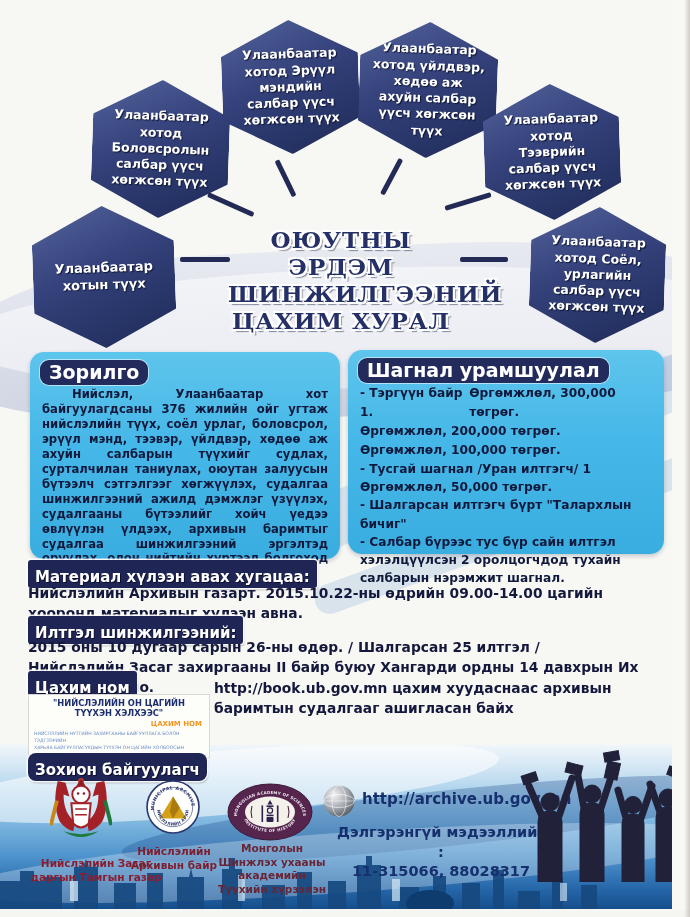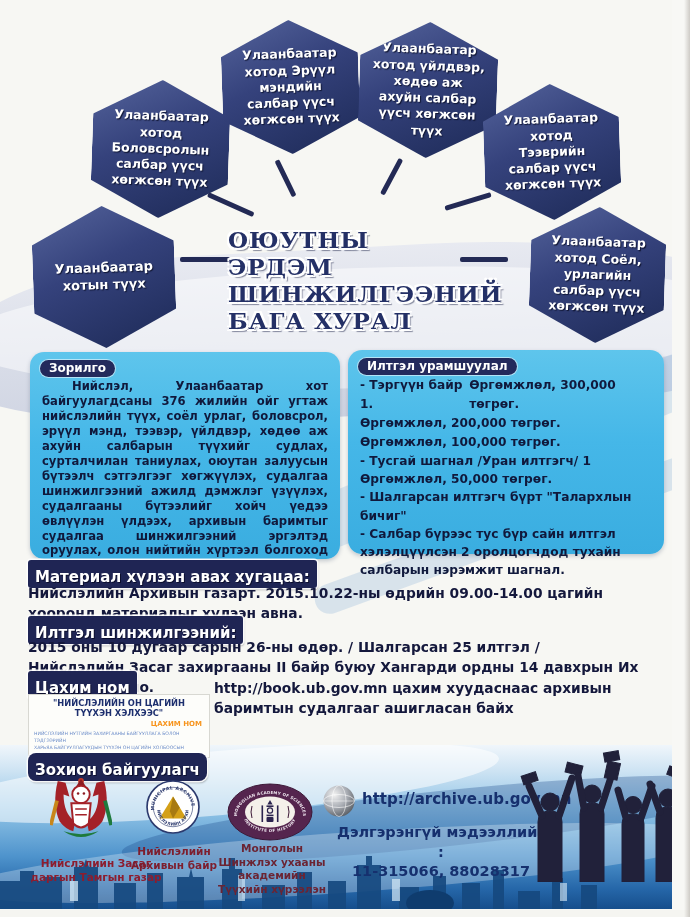--- a/index.html
+++ b/index.html
@@ -33,33 +33,33 @@
 
   
   .conn{position:absolute;height:4.5px;background:#232a55;z-index:3;transform-origin:left center;border-radius:2px;}
   .c1{left:208px;top:192px;width:50px;transform:rotate(24deg);}
   .c2{left:277px;top:158px;width:40px;transform:rotate(64deg);}
   .c3{left:382px;top:192px;width:40px;transform:rotate(-62deg);}
   .c4{left:445px;top:206px;width:48px;transform:rotate(-17deg);}
   .dash{position:absolute;height:4.5px;background:#232a55;z-index:3;border-radius:2px;}
   .dashL{left:180px;top:257px;width:50px;}
   .dashR{left:460px;top:257px;width:48px;}
-  .main-title{position:absolute;left:228px;top:226px;width:226px;z-index:3;
+  .main-title{position:absolute;left:228px;top:226px;width:226px;z-index:3;text-align:center;
     font-family:"DejaVu Serif","Liberation Serif",serif;font-weight:bold;font-size:23px;
     line-height:27px;letter-spacing:1px;color:#243066;
     text-shadow:-2px -2px 0 #fff,2px -2px 0 #fff,-2px 2px 0 #fff,2px 2px 0 #fff,3px 3px 1px rgba(25,32,70,.5);}
 
   
   .panel{position:absolute;z-index:4;border-radius:14px;
     background:linear-gradient(180deg,#5ec5ec 0%,#45b7e8 45%,#3aade0 100%);
     box-shadow:0 2px 4px rgba(40,60,90,.25);}
   .panel-purpose{left:30px;top:352px;width:310px;height:207px;}
   .panel-awards{left:348px;top:350px;width:316px;height:204px;}
   .panel-tag{display:inline-block;margin:8px 0 1px 10px;background:#232a5c;color:#fff;
-    font-weight:bold;font-size:12px;padding:1px 9px 2px;border-radius:9px;
+    font-weight:bold;font-size:19px;padding:1px 9px 2px;border-radius:9px;
     box-shadow:0 0 0 1px rgba(255,255,255,.55);}
   .panel-body{padding:1px 12px 8px;color:#10193c;font-weight:bold;font-size:11.6px;
     line-height:1.29;text-align:justify;}
   .panel-body.indent{text-indent:30px;}
   .award-row{display:flex;justify-content:space-between;padding:0 12px;color:#10193c;
     font-weight:bold;font-size:12.2px;line-height:1.55;}
   .award-line{padding:0 12px;color:#10193c;font-weight:bold;font-size:12.2px;line-height:1.5;}
 
   
   .tag{position:absolute;z-index:4;display:inline-block;background:#1f2554;color:#fff;
@@ -143,30 +143,30 @@
   <div class="conn c1"></div>
   <div class="conn c2"></div>
   <div class="conn c3"></div>
   <div class="conn c4"></div>
   <div class="dash dashL"></div>
   <div class="dash dashR"></div>
 
   <div class="main-title">
     <div>ОЮУТНЫ ЭРДЭМ</div>
     <div>ШИНЖИЛГЭЭНИЙ</div>
-    <div>БАГА ХУРАЛ</div>
+    <div>ЦАХИМ ХУРАЛ</div>
   </div>
 
   <div class="panel panel-purpose">
     <span class="panel-tag">Зорилго</span>
     <div class="panel-body indent">Нийслэл, Улаанбаатар хот байгуулагдсаны 376 жилийн ойг угтаж нийслэлийн түүх, соёл урлаг, боловсрол, эрүүл мэнд, тээвэр, үйлдвэр, хөдөө аж ахуйн салбарын түүхийг судлах, сурталчилан таниулах, оюутан залуусын бүтээлч сэтгэлгээг хөгжүүлэх, судалгаа шинжилгээний ажилд дэмжлэг үзүүлэх, судалгааны бүтээлийг хойч үедээ өвлүүлэн үлдээх, архивын баримтыг судалгаа шинжилгээний эргэлтэд оруулах, олон нийтийн хүртээл болгоход оршино.</div>
   </div>
 
   <div class="panel panel-awards">
-    <span class="panel-tag">Илтгэл урамшуулал</span>
+    <span class="panel-tag">Шагнал урамшуулал</span>
     <div class="award-row">
       <span>- Тэргүүн байр 1.</span>
       <span>Өргөмжлөл, 300,000 төгрөг.</span>
     </div>
     <div class="award-row">
       <span>Өргөмжлөл, 200,000 төгрөг.</span>
     </div>
     <div class="award-row">
       <span>Өргөмжлөл, 100,000 төгрөг.</span>
     </div>

